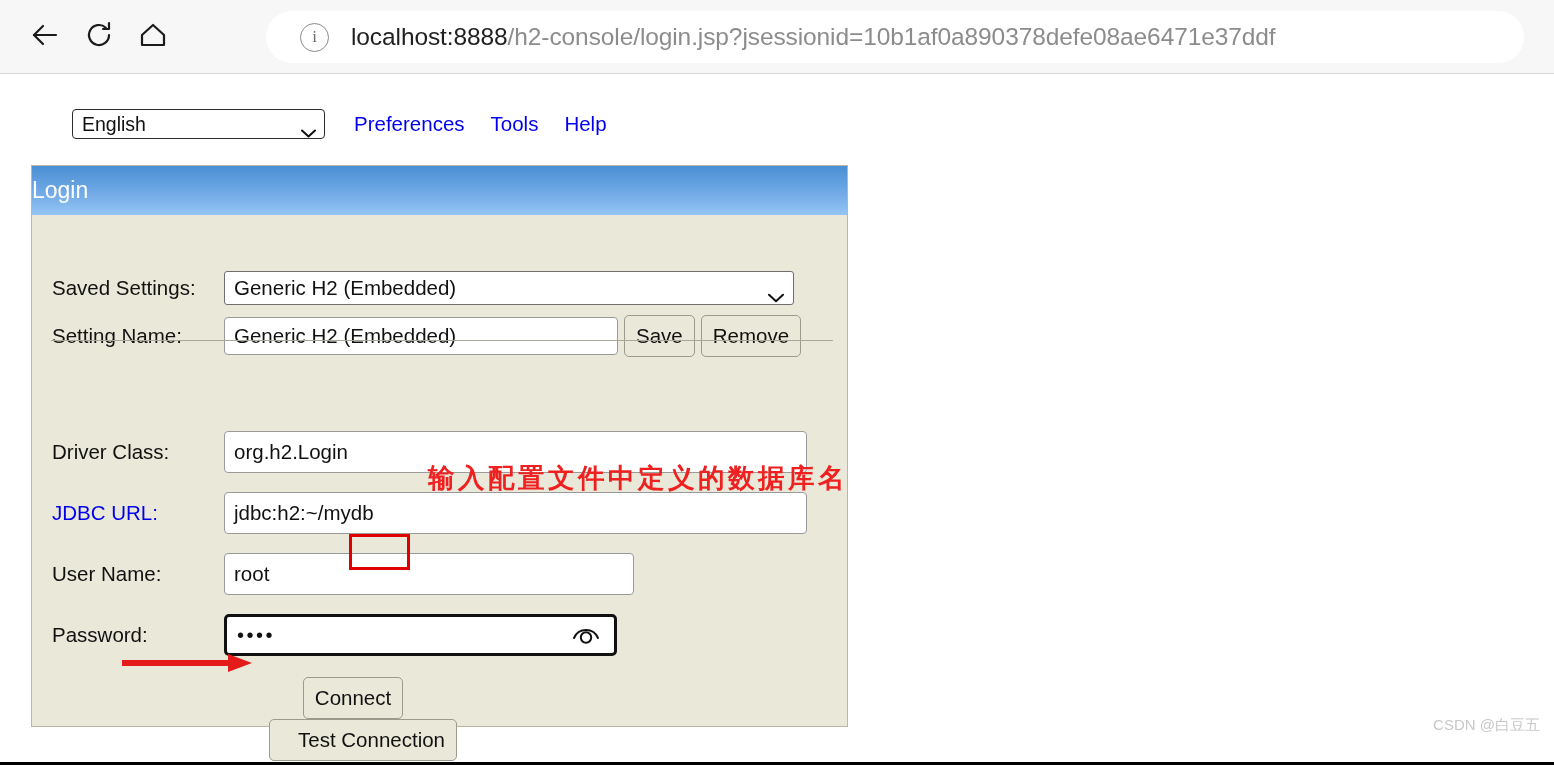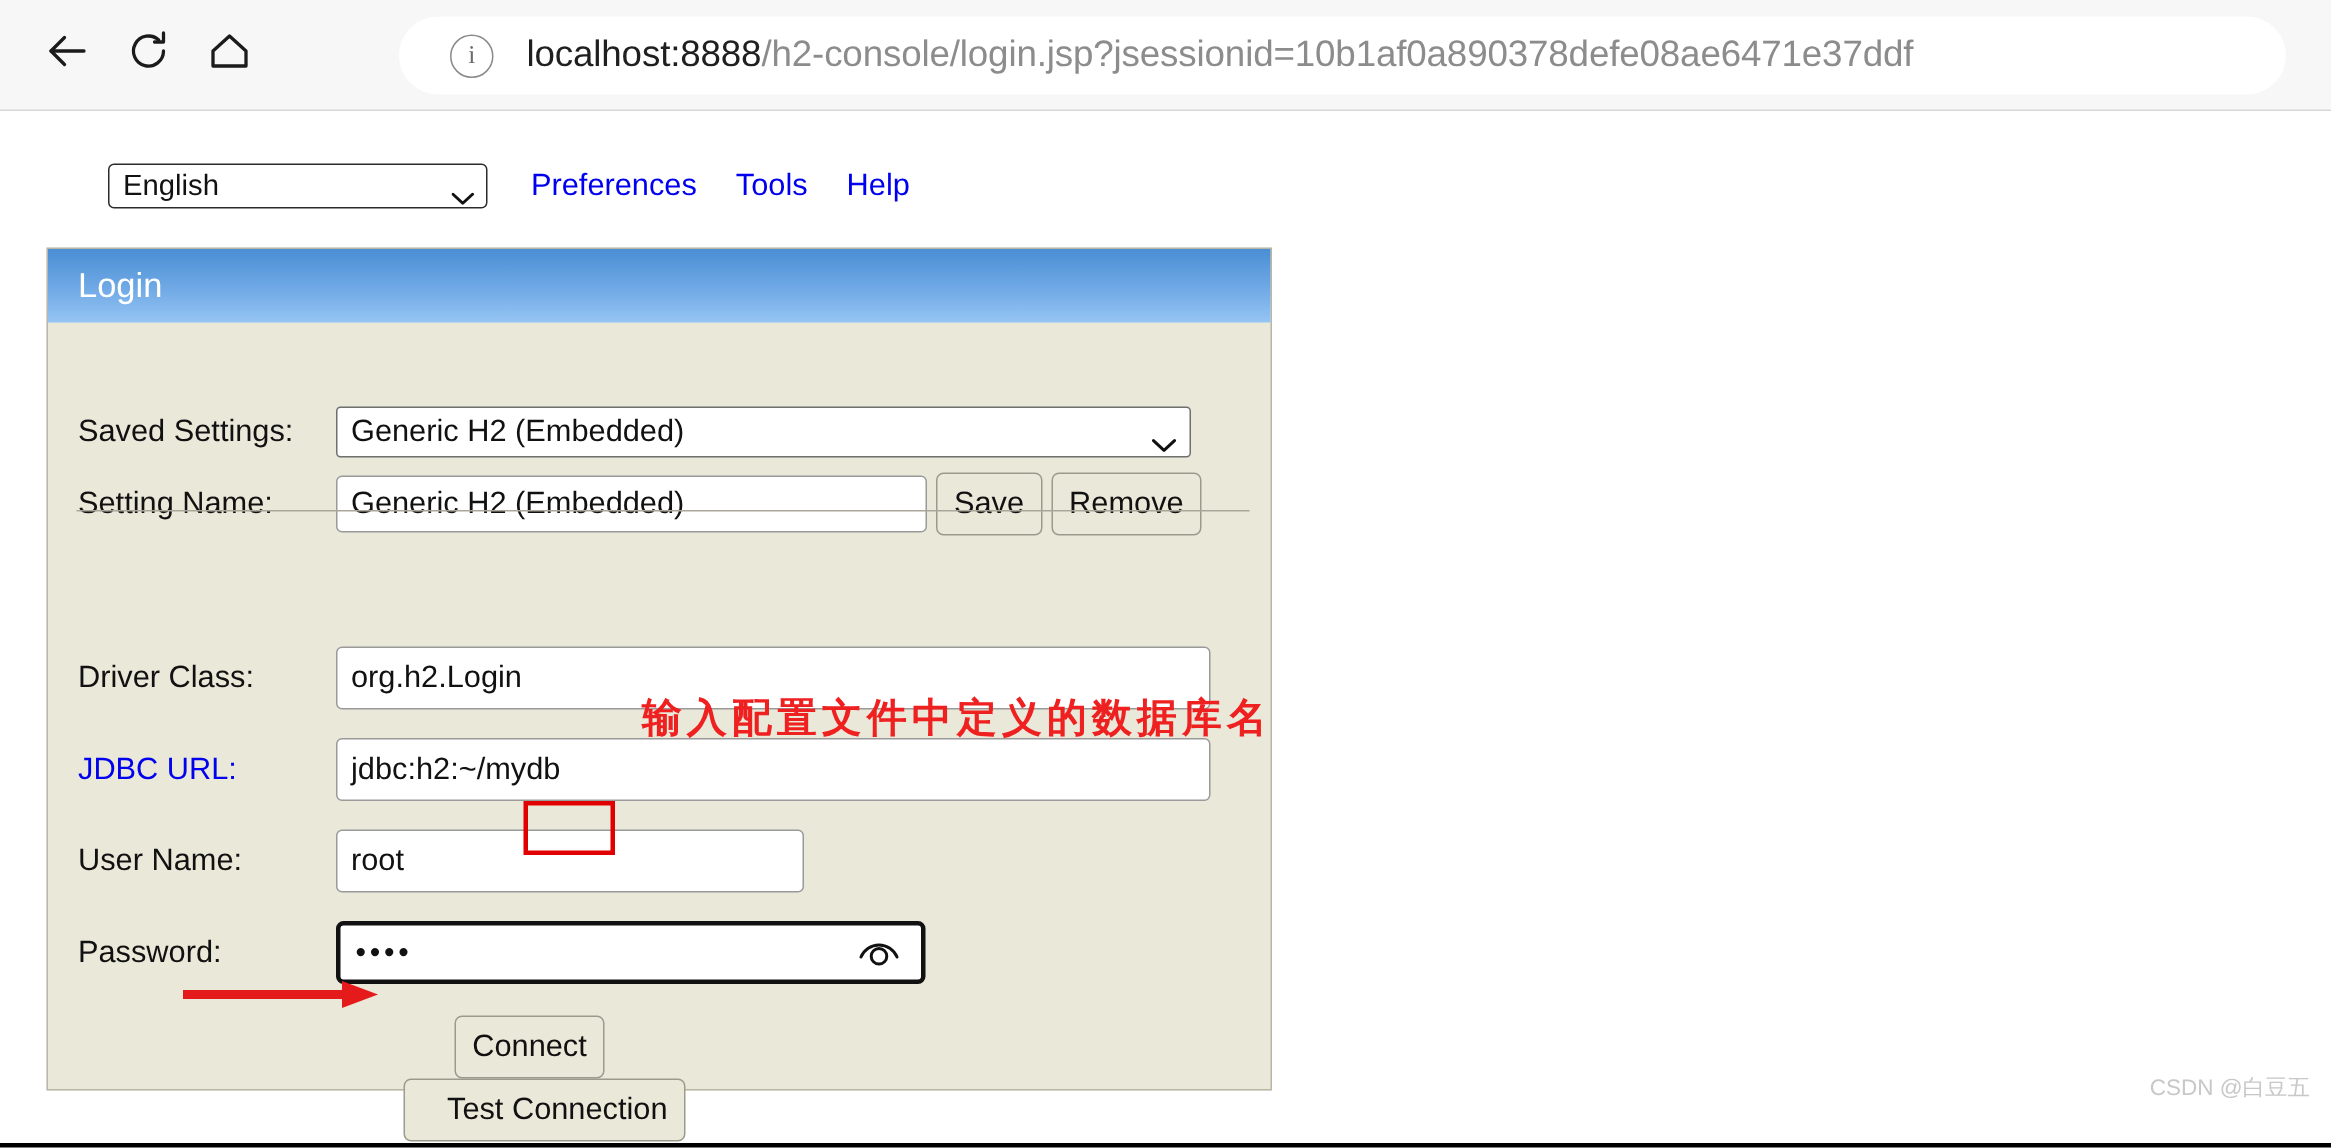--- a/index.html
+++ b/index.html
@@ -132,21 +132,20 @@
   .panel-header {
     height: 49px;
     background: linear-gradient(to bottom, #4a8ed4 0%, #71aae6 55%, #95c5f4 100%);
     display: flex;
     align-items: center;
     box-sizing: border-box;
   }
   .panel-title {
     color: #ffffff;
     font-size: 23px;
-    margin-left: 20px;
   }
   .panel-body {
     padding: 0;
     position: relative;
     height: 511px;
   }
 
   .row {
     display: flex;
     align-items: center;
@@ -357,21 +356,21 @@
 
       <div class="row" style="top:277px;">
         <span class="lbl link">JDBC URL:</span>
         <div class="txt" style="width:583px;height:42px;align-items:center;">
           <span>jdbc:h2:~/mydb</span>
         </div>
       </div>
 
       <div class="row" style="top:338px;">
         <span class="lbl">User Name:</span>
-        <div class="txt" style="width:312px;height:42px;">
+        <div class="txt" style="width:410px;height:42px;">
           <span>root</span>
         </div>
       </div>
 
       <div class="row" style="top:399px;">
         <span class="lbl">Password:</span>
         <div class="pw-field">
           <span class="pw-dots">••••</span>
           <span>
             <svg width="32" height="22" viewBox="0 0 32 22" fill="none" stroke="#111" stroke-width="2" stroke-linecap="round">

